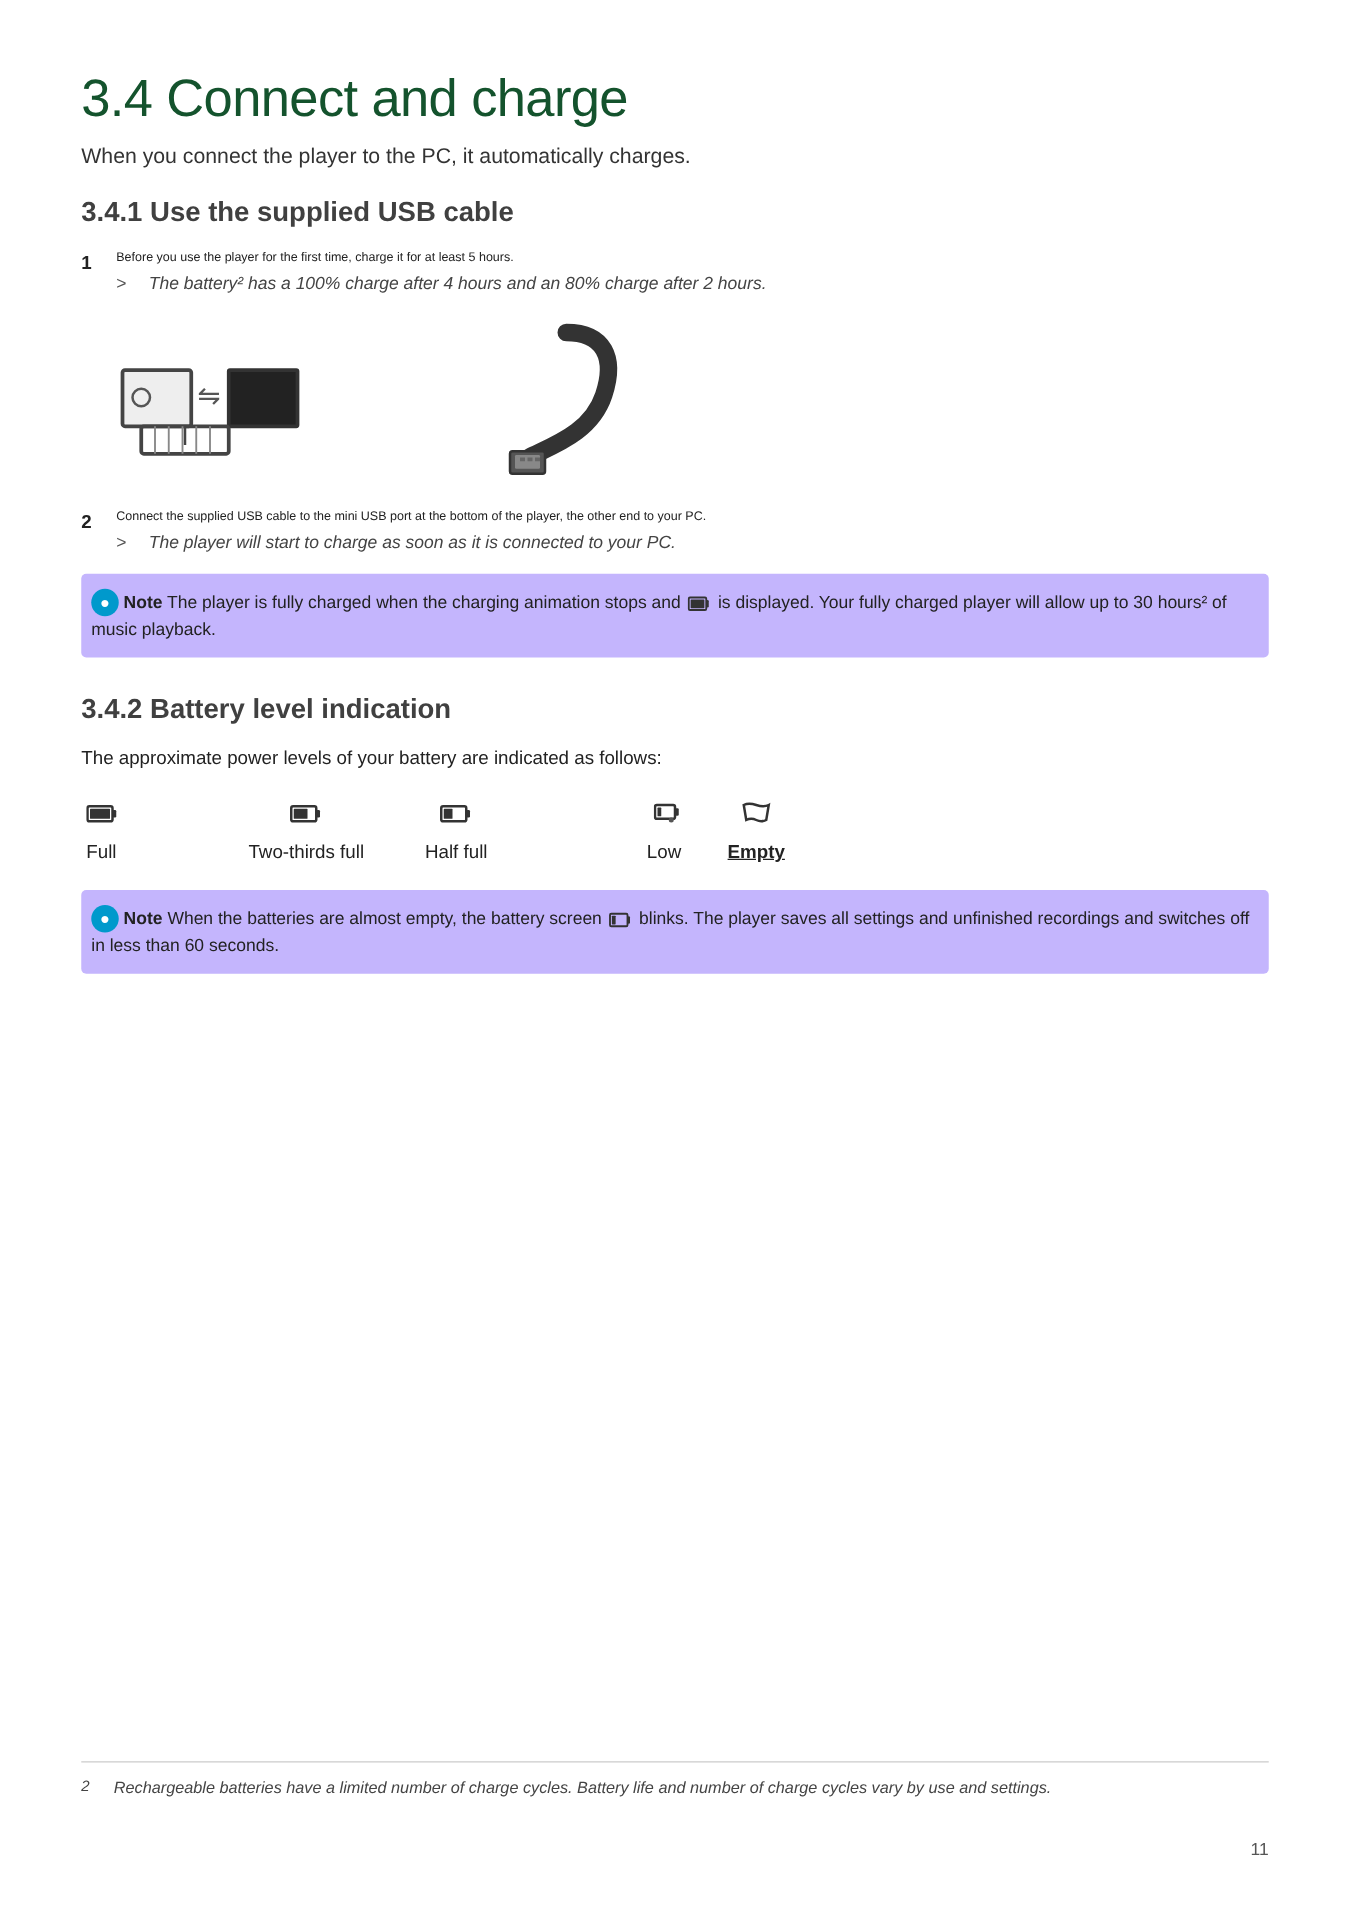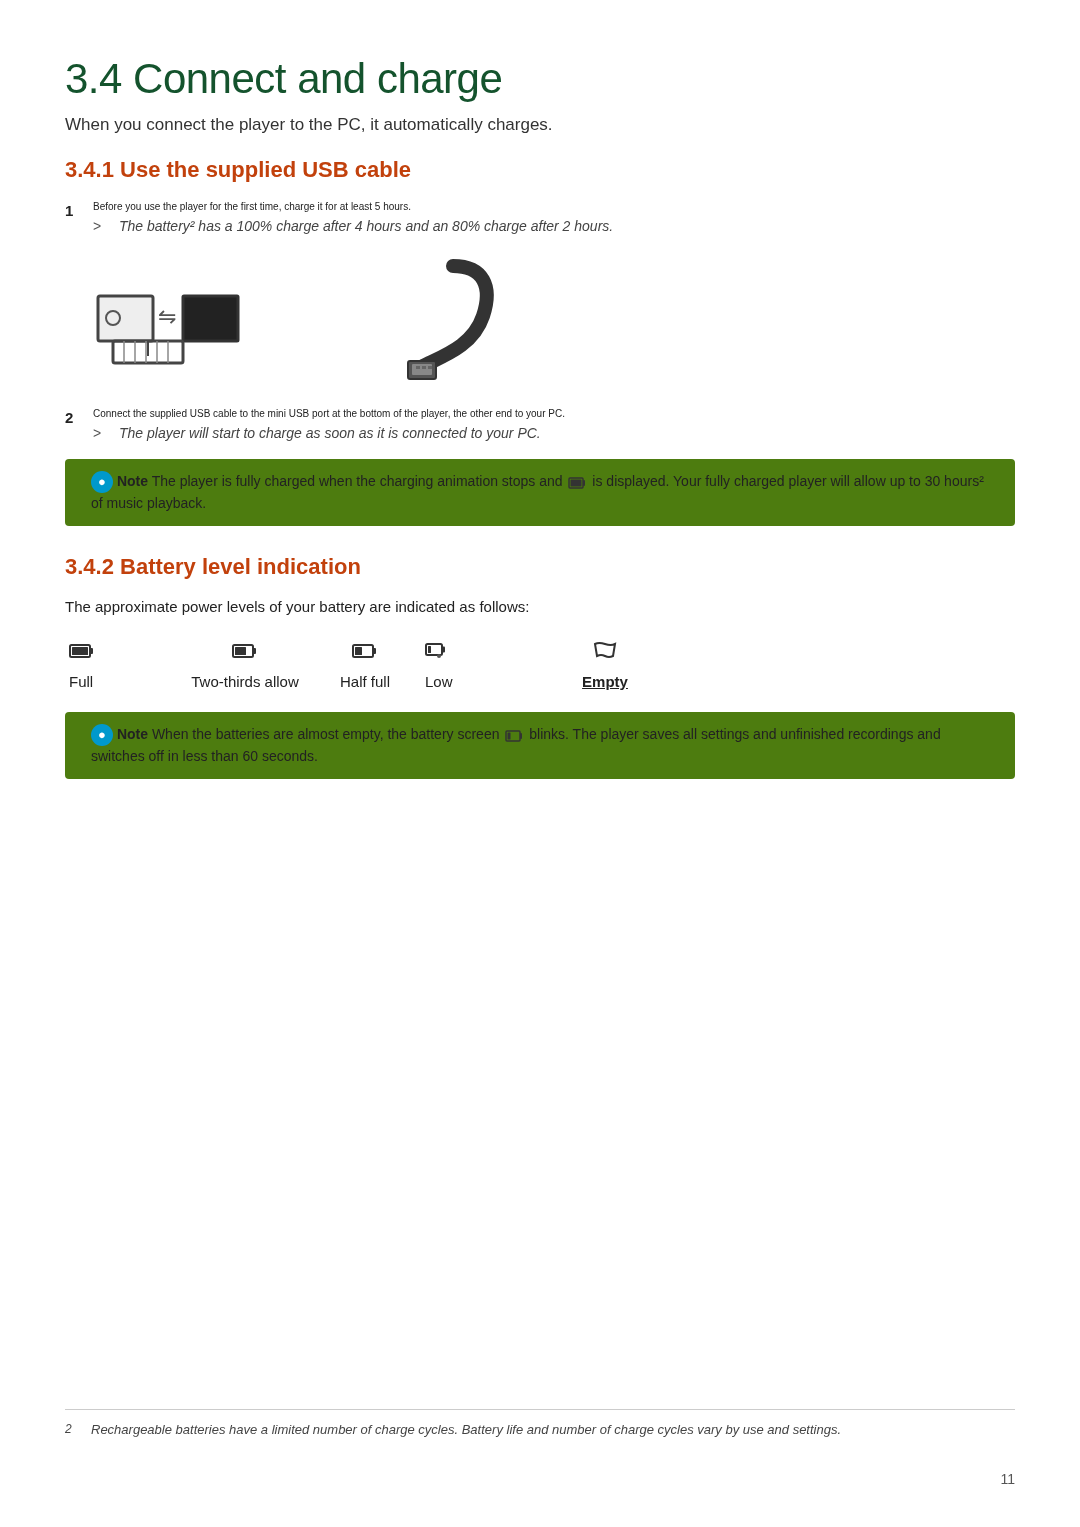--- a/index.html
+++ b/index.html
@@ -25,21 +25,21 @@
 
     .intro-text {
       font-size: 17px;
       color: #333;
       margin-bottom: 22px;
     }
 
     h2.section-title {
       font-size: 22px;
       font-weight: bold;
-      color: #c2410c;
+      color: #404040;
       margin-bottom: 18px;
     }
 
     .numbered-item {
       display: flex;
       align-items: flex-start;
       margin-bottom: 10px;
     }
 
     .numbered-item .number {
@@ -81,24 +81,24 @@
     }
 
     .image-row {
       display: flex;
       align-items: flex-end;
       margin: 22px 0 22px 28px;
       gap: 60px;
     }
 
     .note-box {
-      background: #4d7c0f;
+      background: #c4b5fd;
       border: none;
       border-radius: 4px;
-      padding: 12px 26px;
+      padding: 12px 8px;
       margin: 18px 0;
       font-size: 14px;
       color: #222;
       line-height: 1.5;
     }
 
     .note-icon {
       width: 22px;
       height: 22px;
       border-radius: 50%;
@@ -291,35 +291,35 @@
       </div>
 
       <div class="batt-cell" style="align-items:center;">
         <div class="batt-icon-wrapper">
           <svg width="26" height="16" viewBox="0 0 26 16">
             <rect x="1" y="2" width="20" height="12" rx="1.5" fill="none" stroke="#333" stroke-width="2"></rect>
             <rect x="21" y="5" width="3" height="6" rx="1" fill="#333"></rect>
             <rect x="3" y="4" width="11" height="8" rx="0.5" fill="#333"></rect>
           </svg>
         </div>
-        <span class="batt-label">Two-thirds allow</span>
+        <span class="batt-label">Two-thirds full</span>
       </div>
 
       <div class="batt-cell" style="align-items:center;">
         <div class="batt-icon-wrapper">
           <svg width="26" height="16" viewBox="0 0 26 16">
             <rect x="1" y="2" width="20" height="12" rx="1.5" fill="none" stroke="#333" stroke-width="2"></rect>
             <rect x="21" y="5" width="3" height="6" rx="1" fill="#333"></rect>
             <rect x="3" y="4" width="7" height="8" rx="0.5" fill="#333"></rect>
           </svg>
         </div>
         <span class="batt-label">Half full</span>
       </div>
 
-      <div class="batt-cell" style="align-items:flex-start;">
+      <div class="batt-cell" style="align-items:flex-end;">
         <div class="batt-icon-wrapper">
 
           <svg width="22" height="18" viewBox="0 0 22 18">
             <rect x="1" y="2" width="16" height="11" rx="1.5" fill="none" stroke="#333" stroke-width="2"></rect>
             <rect x="17" y="4.5" width="3" height="6" rx="1" fill="#333"></rect>
             <rect x="3" y="4" width="3" height="7" rx="0.5" fill="#333"></rect>
 
             <circle cx="14" cy="14" r="2" fill="#555"></circle>
           </svg>
         </div>

